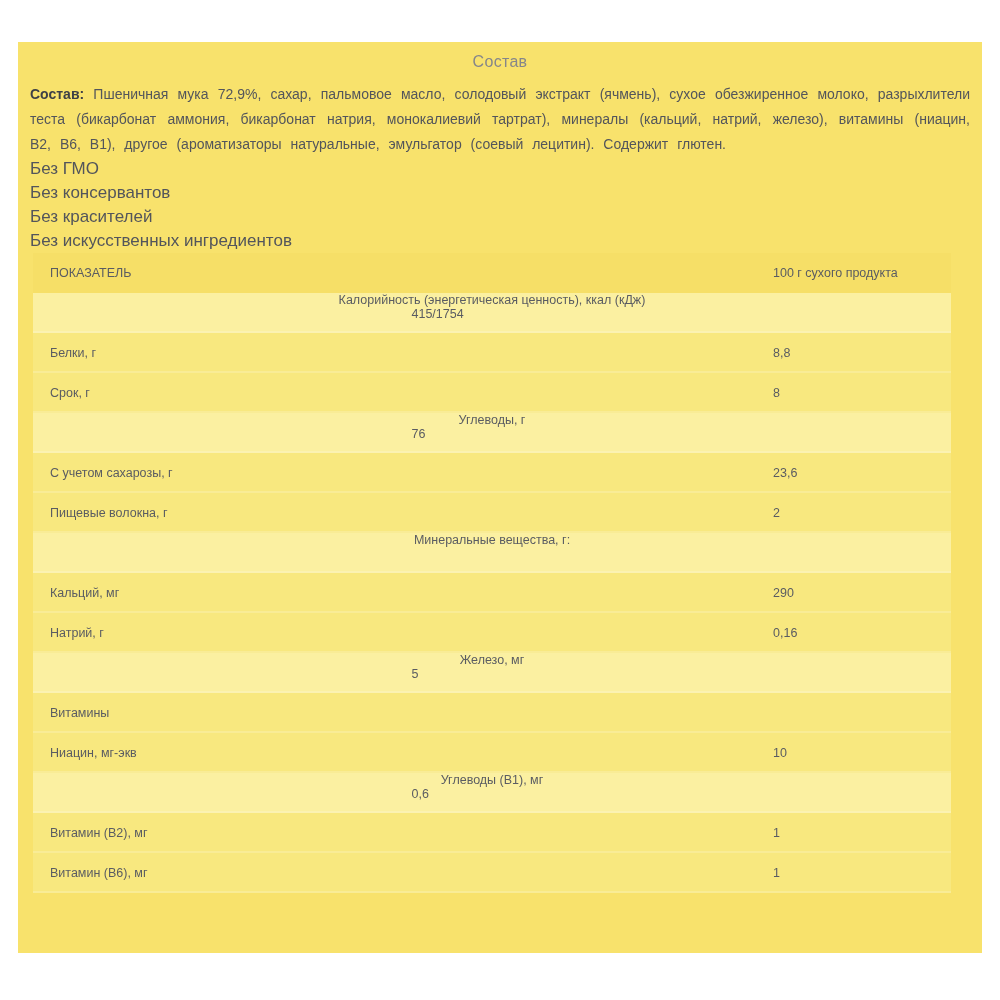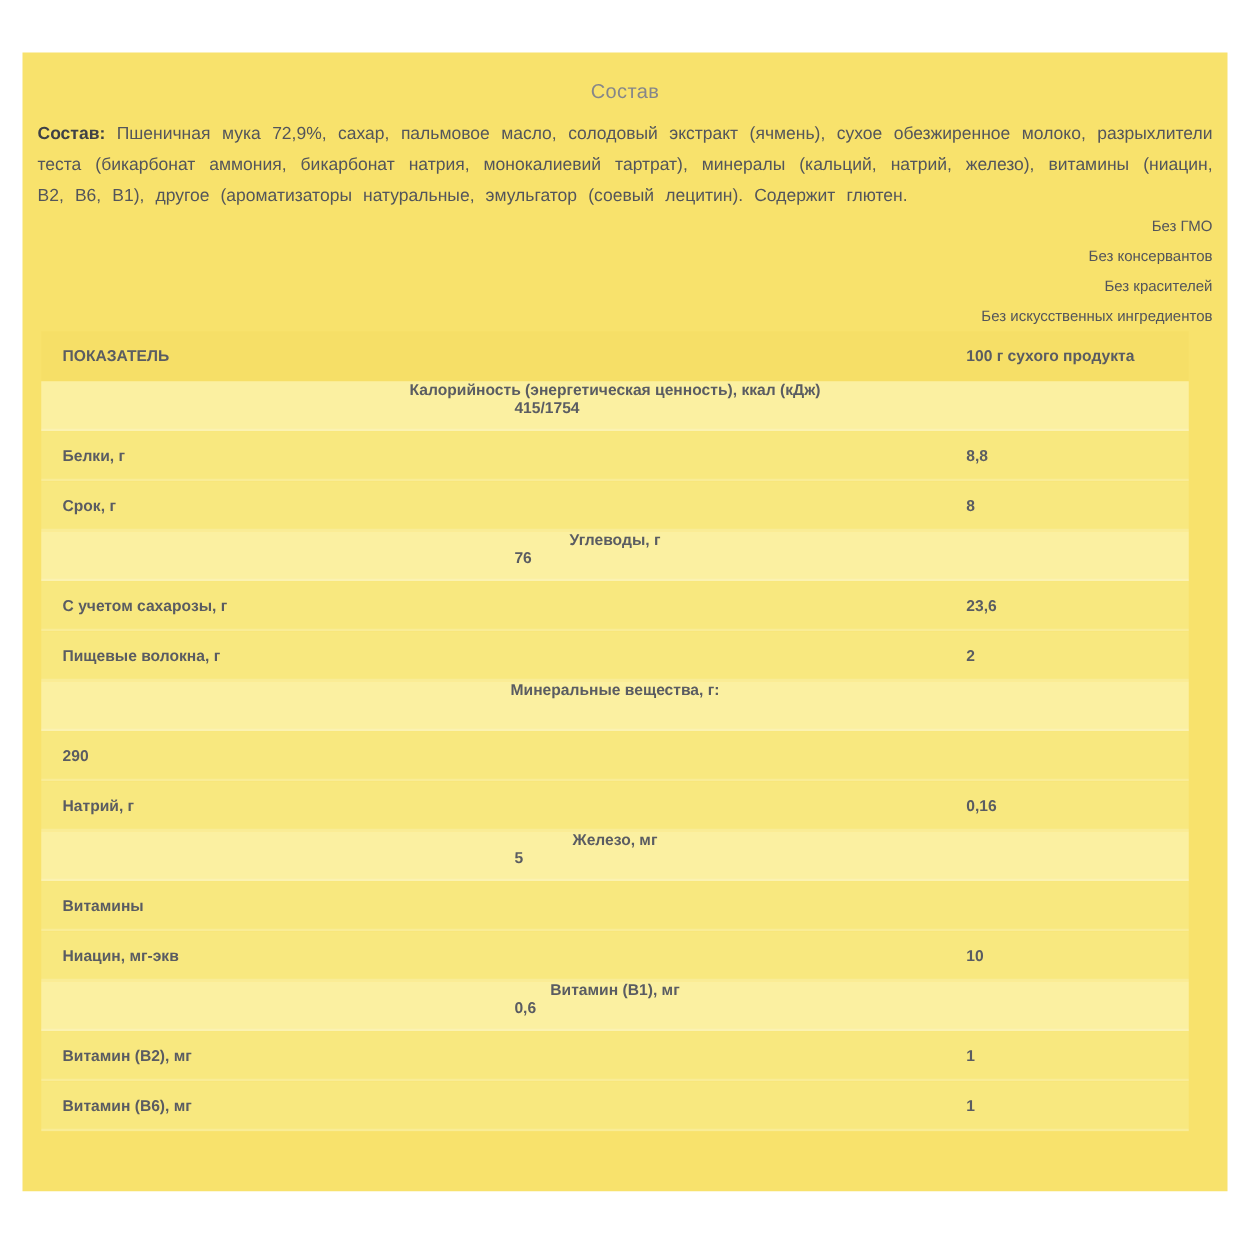--- a/index.html
+++ b/index.html
@@ -17,21 +17,21 @@
   body{
     background:#ffffff;
     font-family:"Liberation Sans","DejaVu Sans",sans-serif;
     position:relative;
   }
   .panel{
     position:absolute;
     left:18px; top:42px;
     width:964px; height:911px;
     background:var(--panel);
-    padding:20px 0 9px 0;
+    padding:8px 0 9px 0;
     overflow:hidden;
   }
   .page-title{
     text-align:center;
     font-size:16px;
     line-height:20px;
     font-weight:400;
     color:var(--text-title);
     margin:2px 0 10px 0;
     letter-spacing:.3px;
@@ -44,28 +44,26 @@
     color:var(--text-body);
     text-align:justify;
     word-spacing:5px;
   }
   .intro .lbl{
     font-weight:700;
     color:var(--text-strong);
   }
   .claims{
     margin:0 12px;
-    font-size:12px;
+    font-size:17px;
     line-height:24px;
     color:var(--text-body);
-    text-align:right;
   }
   .table{
     margin:0 31px 0 15px; 
-    font-weight:bold;
   }
   .trow{
     height:40px;
     display:flex;
     align-items:center;
     padding:0 17px;
     font-size:12.5px;
     color:var(--text-table);
   }
   .trow.header{ background:var(--header-row); }
@@ -124,40 +122,41 @@
         </div>
         <div class="trow dark">
           <div class="c-label">Пищевые волокна, г</div>
           <div class="c-value">2</div>
         </div>
         <div class="trow light">
           <div class="c-label">Минеральные вещества, г:</div>
           <div class="c-value"></div>
         </div>
         <div class="trow dark">
+          <div class="c-label">Кальций, мг</div>
           <div class="c-value">290</div>
         </div>
         <div class="trow dark">
           <div class="c-label">Натрий, г</div>
           <div class="c-value">0,16</div>
         </div>
         <div class="trow light">
           <div class="c-label">Железо, мг</div>
           <div class="c-value">5</div>
         </div>
         <div class="trow dark">
           <div class="c-label">Витамины</div>
           <div class="c-value"></div>
         </div>
         <div class="trow dark">
           <div class="c-label">Ниацин, мг-экв</div>
           <div class="c-value">10</div>
         </div>
         <div class="trow light">
-          <div class="c-label">Витамин (В1), мг</div>
+          <div class="c-label">Углеводы (В1), мг</div>
           <div class="c-value">0,6</div>
         </div>
         <div class="trow dark">
           <div class="c-label">Витамин (В2), мг</div>
           <div class="c-value">1</div>
         </div>
         <div class="trow dark">
           <div class="c-label">Витамин (В6), мг</div>
           <div class="c-value">1</div>
         </div>

